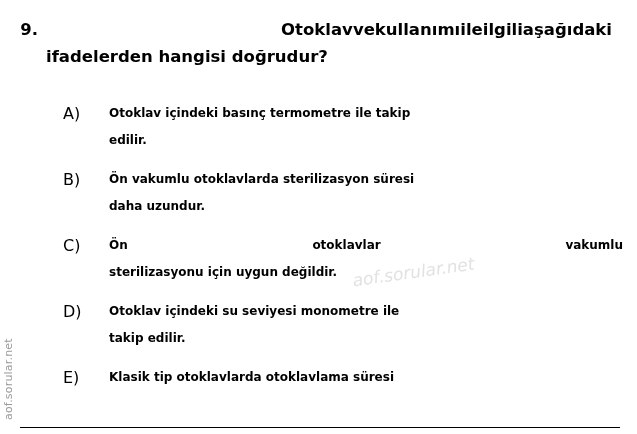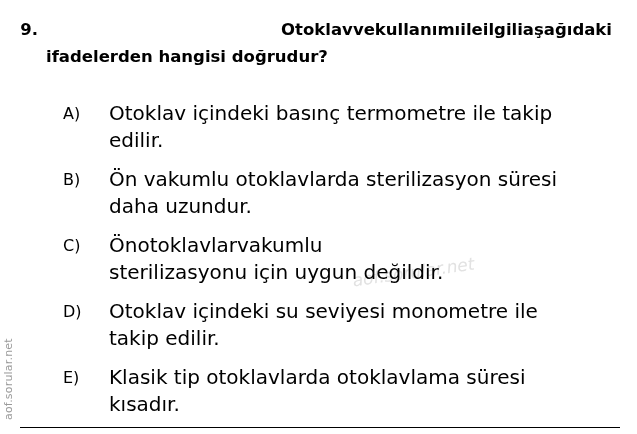--- a/index.html
+++ b/index.html
@@ -107,30 +107,33 @@
 
   .opt-letter {
     flex: 0 0 46px;
     width: 46px;
     font-size: 16px;
     line-height: 27px;
   }
 
   .opt-text {
     flex: 1 1 auto;
-    font-size: 20px;
-    line-height: 27px;
+    font-size: 12px;
+    line-height: 27px;
+    font-weight: bold;
   }
 
   .opt-line {
     display: block;
     width: 100%;
   }
   .opt-line.justify {
     display: flex;
+    justify-content: space-between;
+    gap: 32px;
   }
 
   .bottom-rule {
     position: absolute;
     left: 20px;
     bottom: 6px;
     width: 600px;
     height: 1px;
     background: #000000;
   }
@@ -195,21 +198,20 @@
       <div class="opt-text">
         <span class="opt-line">Otoklav içindeki su seviyesi monometre ile</span>
         <span class="opt-line">takip edilir.</span>
       </div>
     </div>
 
     <div class="option">
       <div class="opt-letter">E)</div>
       <div class="opt-text">
         <span class="opt-line">Klasik tip otoklavlarda otoklavlama süresi</span>
-        <span class="opt-line">kısadır.</span>
       </div>
     </div>
 
   </div>
 
   <div class="bottom-rule"></div>
 
 </div>
 
 </body></html>

